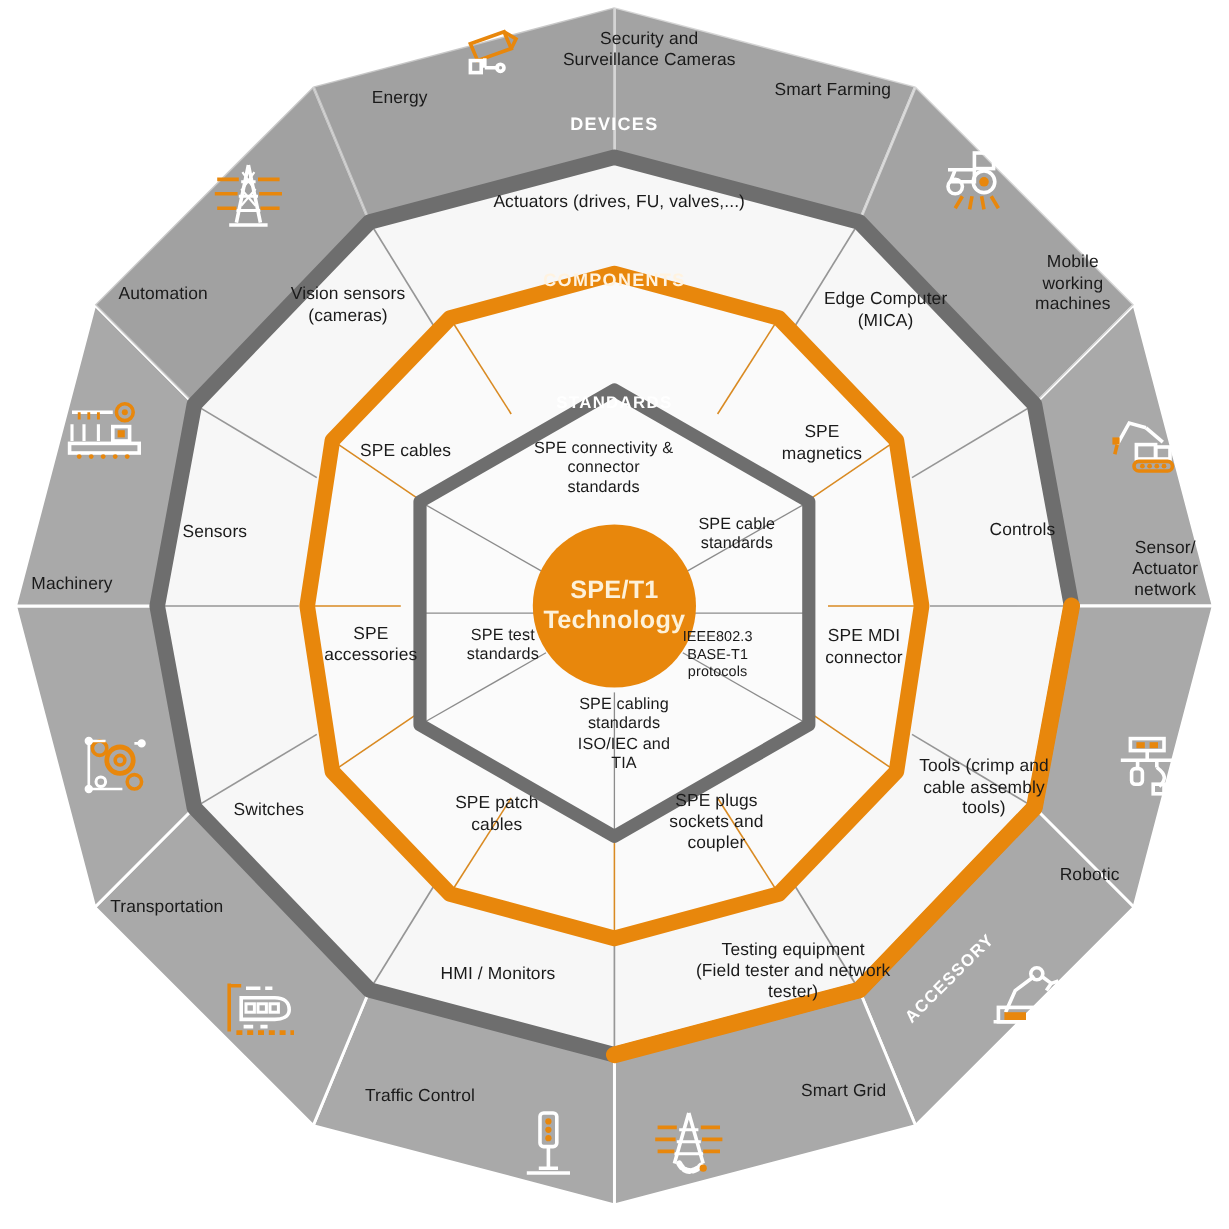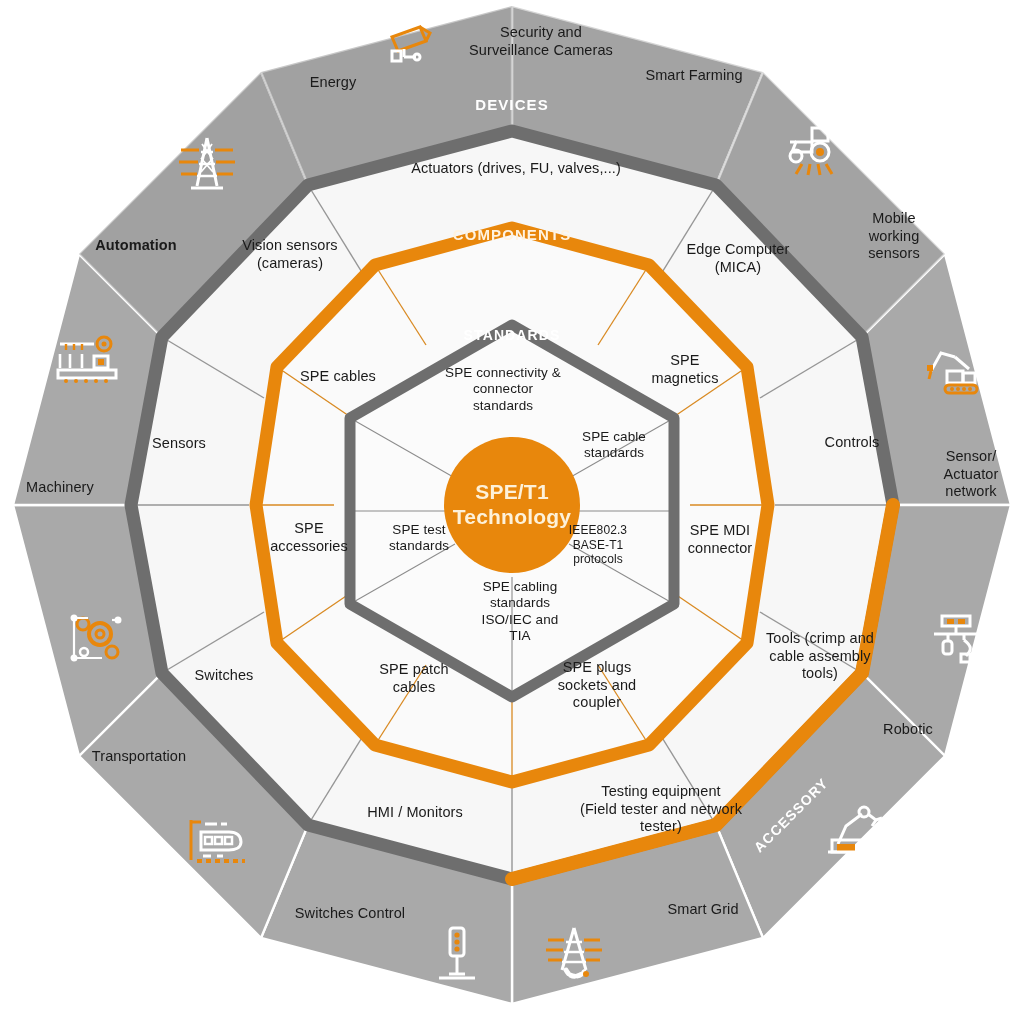--- a/index.html
+++ b/index.html
@@ -124,30 +124,30 @@
   <div class="ringname acc" style="left:791px;top:815px;font-size:14px;transform:translate(-50%,-50%) rotate(-45deg);">ACCESSORY</div>
 
   <div class="core" style="left:512px;top:505px;">SPE/T1
 Technology</div>
 
   <div class="lbl" style="left:541px;top:42px;">Security and
 Surveillance Cameras</div>
   <div class="lbl" style="left:694px;top:76px;">Smart Farming</div>
   <div class="lbl" style="left:894px;top:237px;">Mobile
 working
-sensors</div>
+machines</div>
   <div class="lbl" style="left:971px;top:475px;">Sensor/
 Actuator
 network</div>
   <div class="lbl" style="left:908px;top:730px;">Robotic</div>
   <div class="lbl" style="left:703px;top:910px;">Smart Grid</div>
-  <div class="lbl" style="left:350px;top:914px;">Switches Control</div>
+  <div class="lbl" style="left:350px;top:914px;">Traffic Control</div>
   <div class="lbl" style="left:139px;top:757px;">Transportation</div>
   <div class="lbl" style="left:60px;top:488px;">Machinery</div>
-  <div class="lbl" style="left:136px;top:246px;font-weight:bold;">Automation</div>
+  <div class="lbl" style="left:136px;top:246px;">Automation</div>
   <div class="lbl" style="left:333px;top:83px;">Energy</div>
 
   <div class="lbl" style="left:516px;top:169px;">Actuators (drives, FU, valves,...)</div>
   <div class="lbl" style="left:738px;top:259px;">Edge Computer
 (MICA)</div>
   <div class="lbl" style="left:852px;top:443px;">Controls</div>
   <div class="lbl" style="left:820px;top:657px;">Tools (crimp and
 cable assembly
 tools)</div>
   <div class="lbl" style="left:661px;top:810px;">Testing equipment

